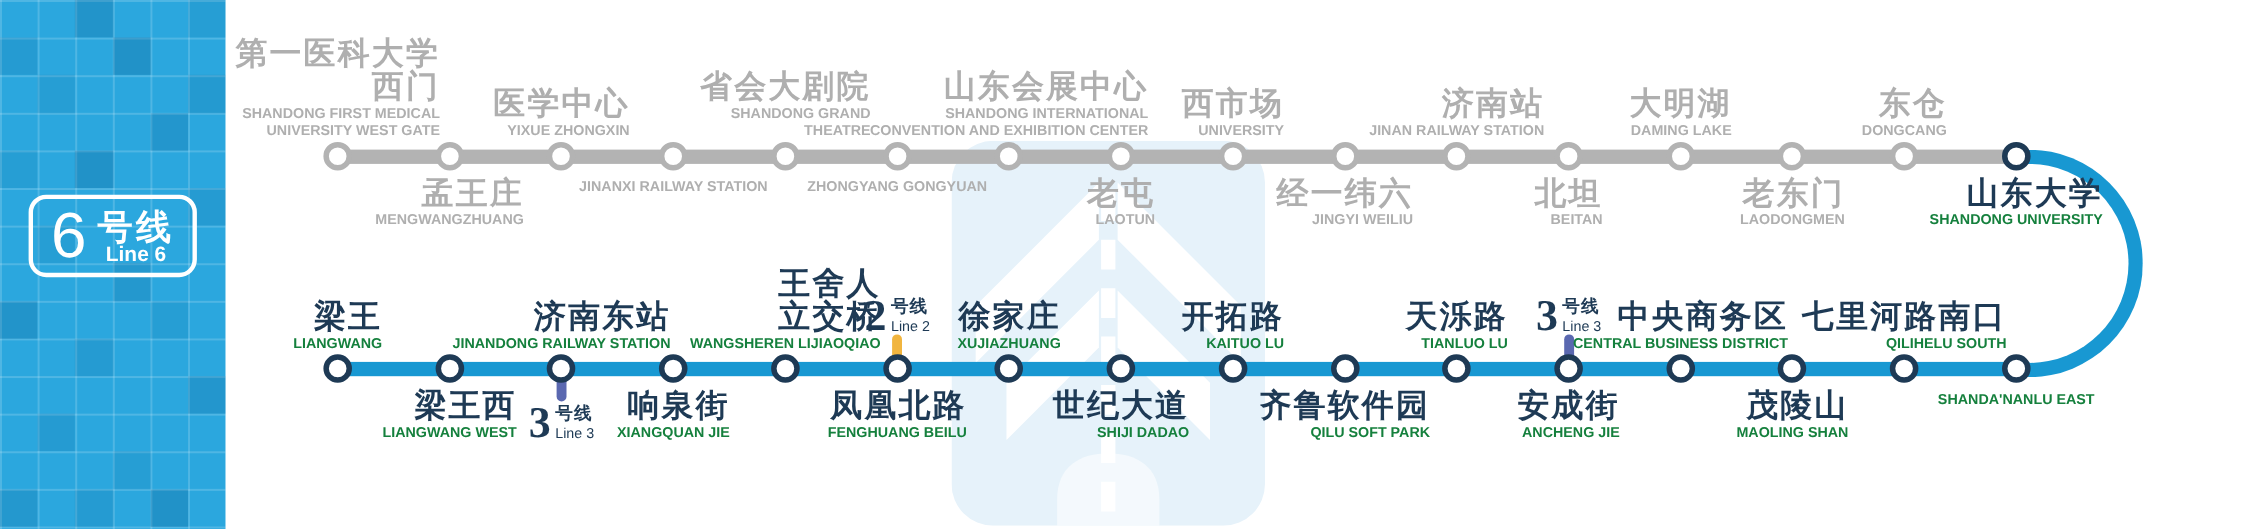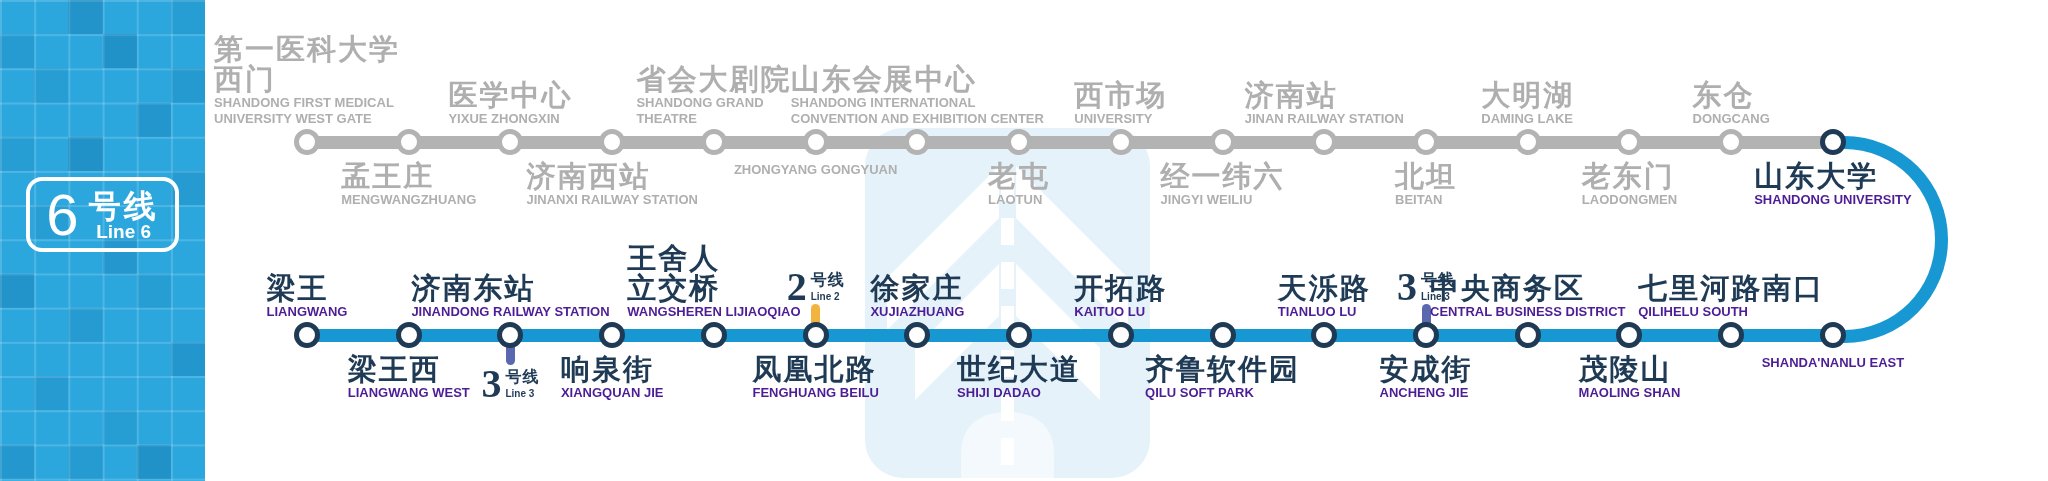--- a/index.html
+++ b/index.html
@@ -37,42 +37,42 @@
   .track-bottom{left:307px;top:329px;width:1538px;background:#1898D2;}
   .track-curve{position:absolute;left:1840px;top:136px;width:108px;height:207px;
                box-sizing:border-box;border:13px solid #1898D2;border-left:none;
                border-radius:0 104px 104px 0;z-index:1;}
 
   .station{position:absolute;width:0;height:0;z-index:3;}
   .dot{position:absolute;left:-13px;top:-13px;width:26px;height:26px;border-radius:50%;
        background:#fff;border:5px solid #B3B3B3;box-sizing:border-box;z-index:3;}
   .dot.active{border-color:#1E3A55;}
 
-  .slabel{position:absolute;left:0;transform:translateX(-50%);text-align:left;
+  .slabel{position:absolute;left:0;transform:translateX(-50%);text-align:right;
           white-space:nowrap;z-index:4;}
   .slabel.above{bottom:17px;}
   .slabel.below{top:19px;}
   .slabel .cn{font-family:"Liberation Serif","DejaVu Serif",serif;font-weight:700;
               font-size:29px;line-height:30px;letter-spacing:2px;color:#1E3A55;}
-  .slabel .en{font-size:13px;line-height:13.5px;font-weight:700;color:#4c1d95;margin-top:2px;letter-spacing:0;}
+  .slabel .en{font-size:13px;line-height:13.5px;font-weight:700;color:#15803d;margin-top:2px;letter-spacing:0;}
   .slabel.inactive .cn,.slabel.inactive .en{color:#AFAFAF;}
 
   .tick{position:absolute;left:-4.5px;width:9px;height:24px;border-radius:5px;z-index:2;}
   .tick.above{bottom:7px;}
   .tick.below{top:6px;}
   .tlabel{position:absolute;left:0;transform:translateX(-50%);white-space:nowrap;
           display:flex;align-items:flex-start;gap:4px;z-index:4;color:#1E3A55;}
   .tlabel.above{bottom:33px;}
   .tlabel.below{top:34px;}
   .tnum{font-family:"Liberation Serif","DejaVu Serif",serif;font-weight:600;
         font-size:40px;line-height:30px;}
   .tcol{display:flex;flex-direction:column;justify-content:space-between;height:30px;}
   .tcn{font-family:"Liberation Serif","DejaVu Serif",serif;font-weight:700;
        font-size:16px;line-height:16px;letter-spacing:1px;}
-  .ten{font-size:10px;line-height:11px;font-weight:700;}
+  .ten{font-size:13px;line-height:11px;font-weight:400;}
 </style>
 </head>
 <body>
 
 <div class="page">
 
   <aside class="sidebar">
     <div class="grid" id="mosaic">
         <div class="cell" style="left: 68.4px; top: 0px; background: rgba(0, 75, 125, 0.2);"></div>
         <div class="cell" style="left: 171px; top: 0px; background: rgba(0, 75, 125, 0.1);"></div>
@@ -144,21 +144,20 @@
         <div class="station" style="left: 510.46px; top: 142px;">
           <span class="dot"></span>
           <div class="slabel above inactive">
             <div class="cn">医学中心</div>
             <div class="en">YIXUE ZHONGXIN</div>
           </div>
         </div>
         <div class="station" style="left: 612.19px; top: 142px;">
           <span class="dot"></span>
           <div class="slabel below inactive">
-            <div class="cn">济南西站</div>
             <div class="en">JINANXI RAILWAY STATION</div>
           </div>
         </div>
         <div class="station" style="left: 713.92px; top: 142px;">
           <span class="dot"></span>
           <div class="slabel above inactive">
             <div class="cn">省会大剧院</div>
             <div class="en">SHANDONG GRAND</div>
             <div class="en">THEATRE</div>
           </div>

